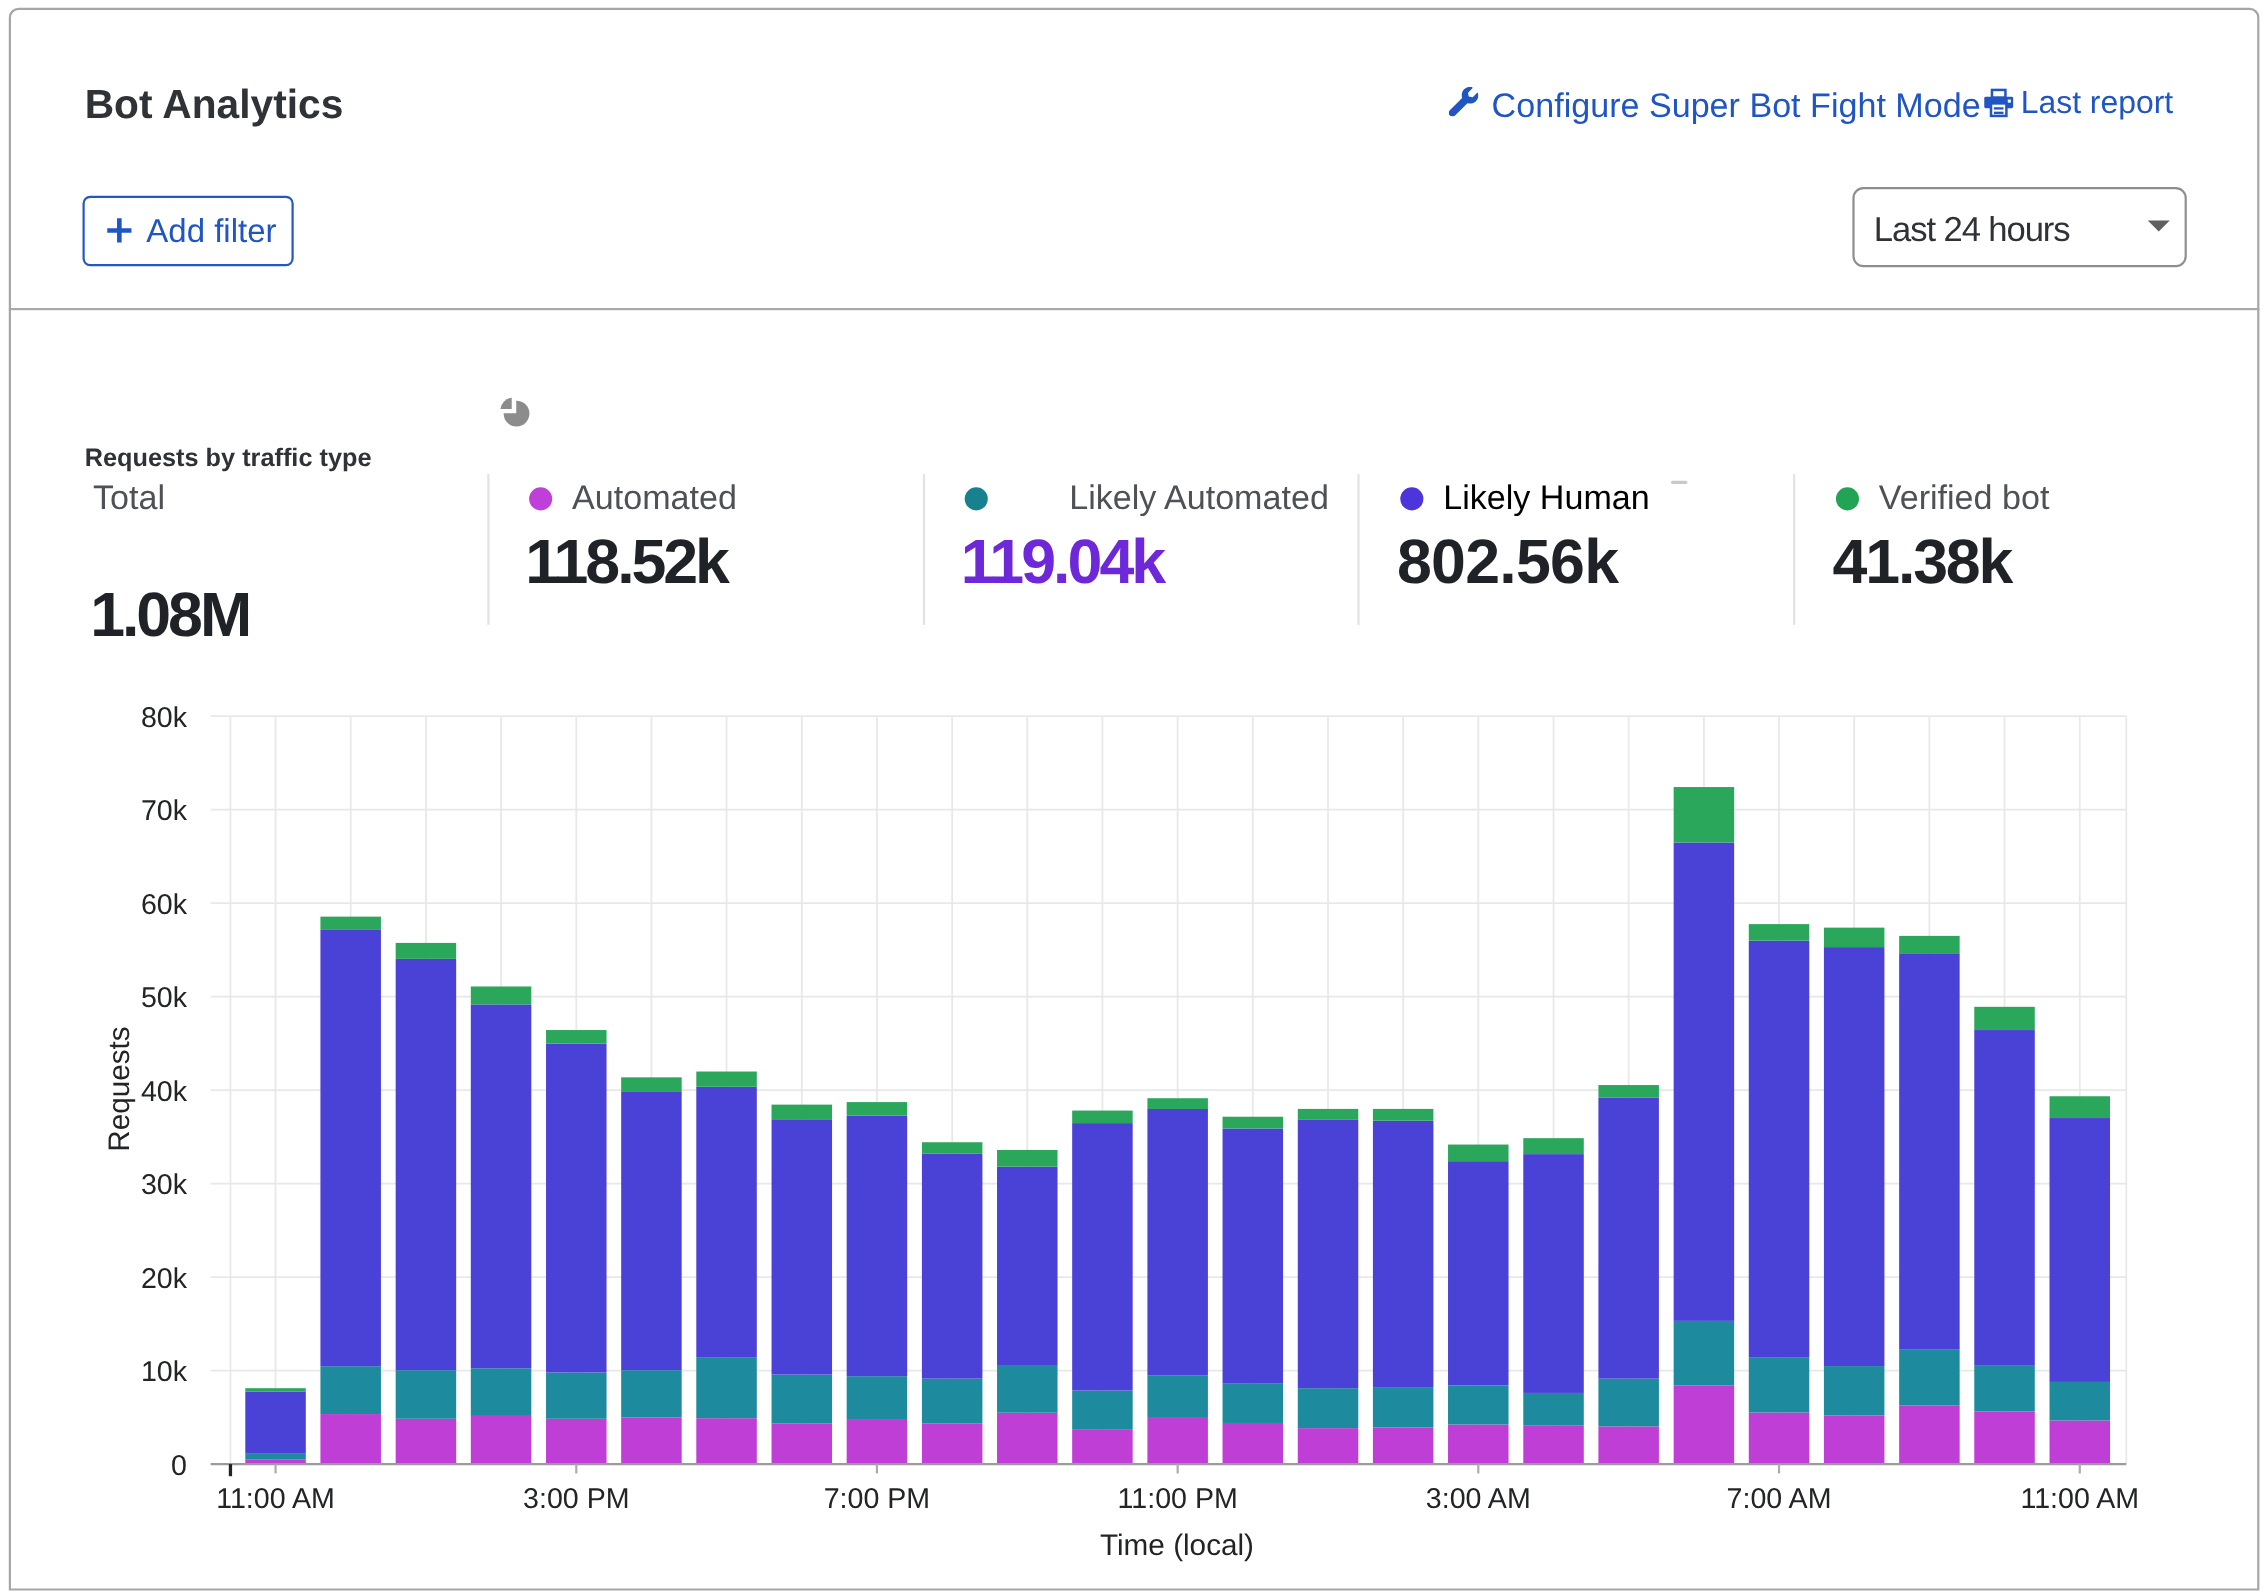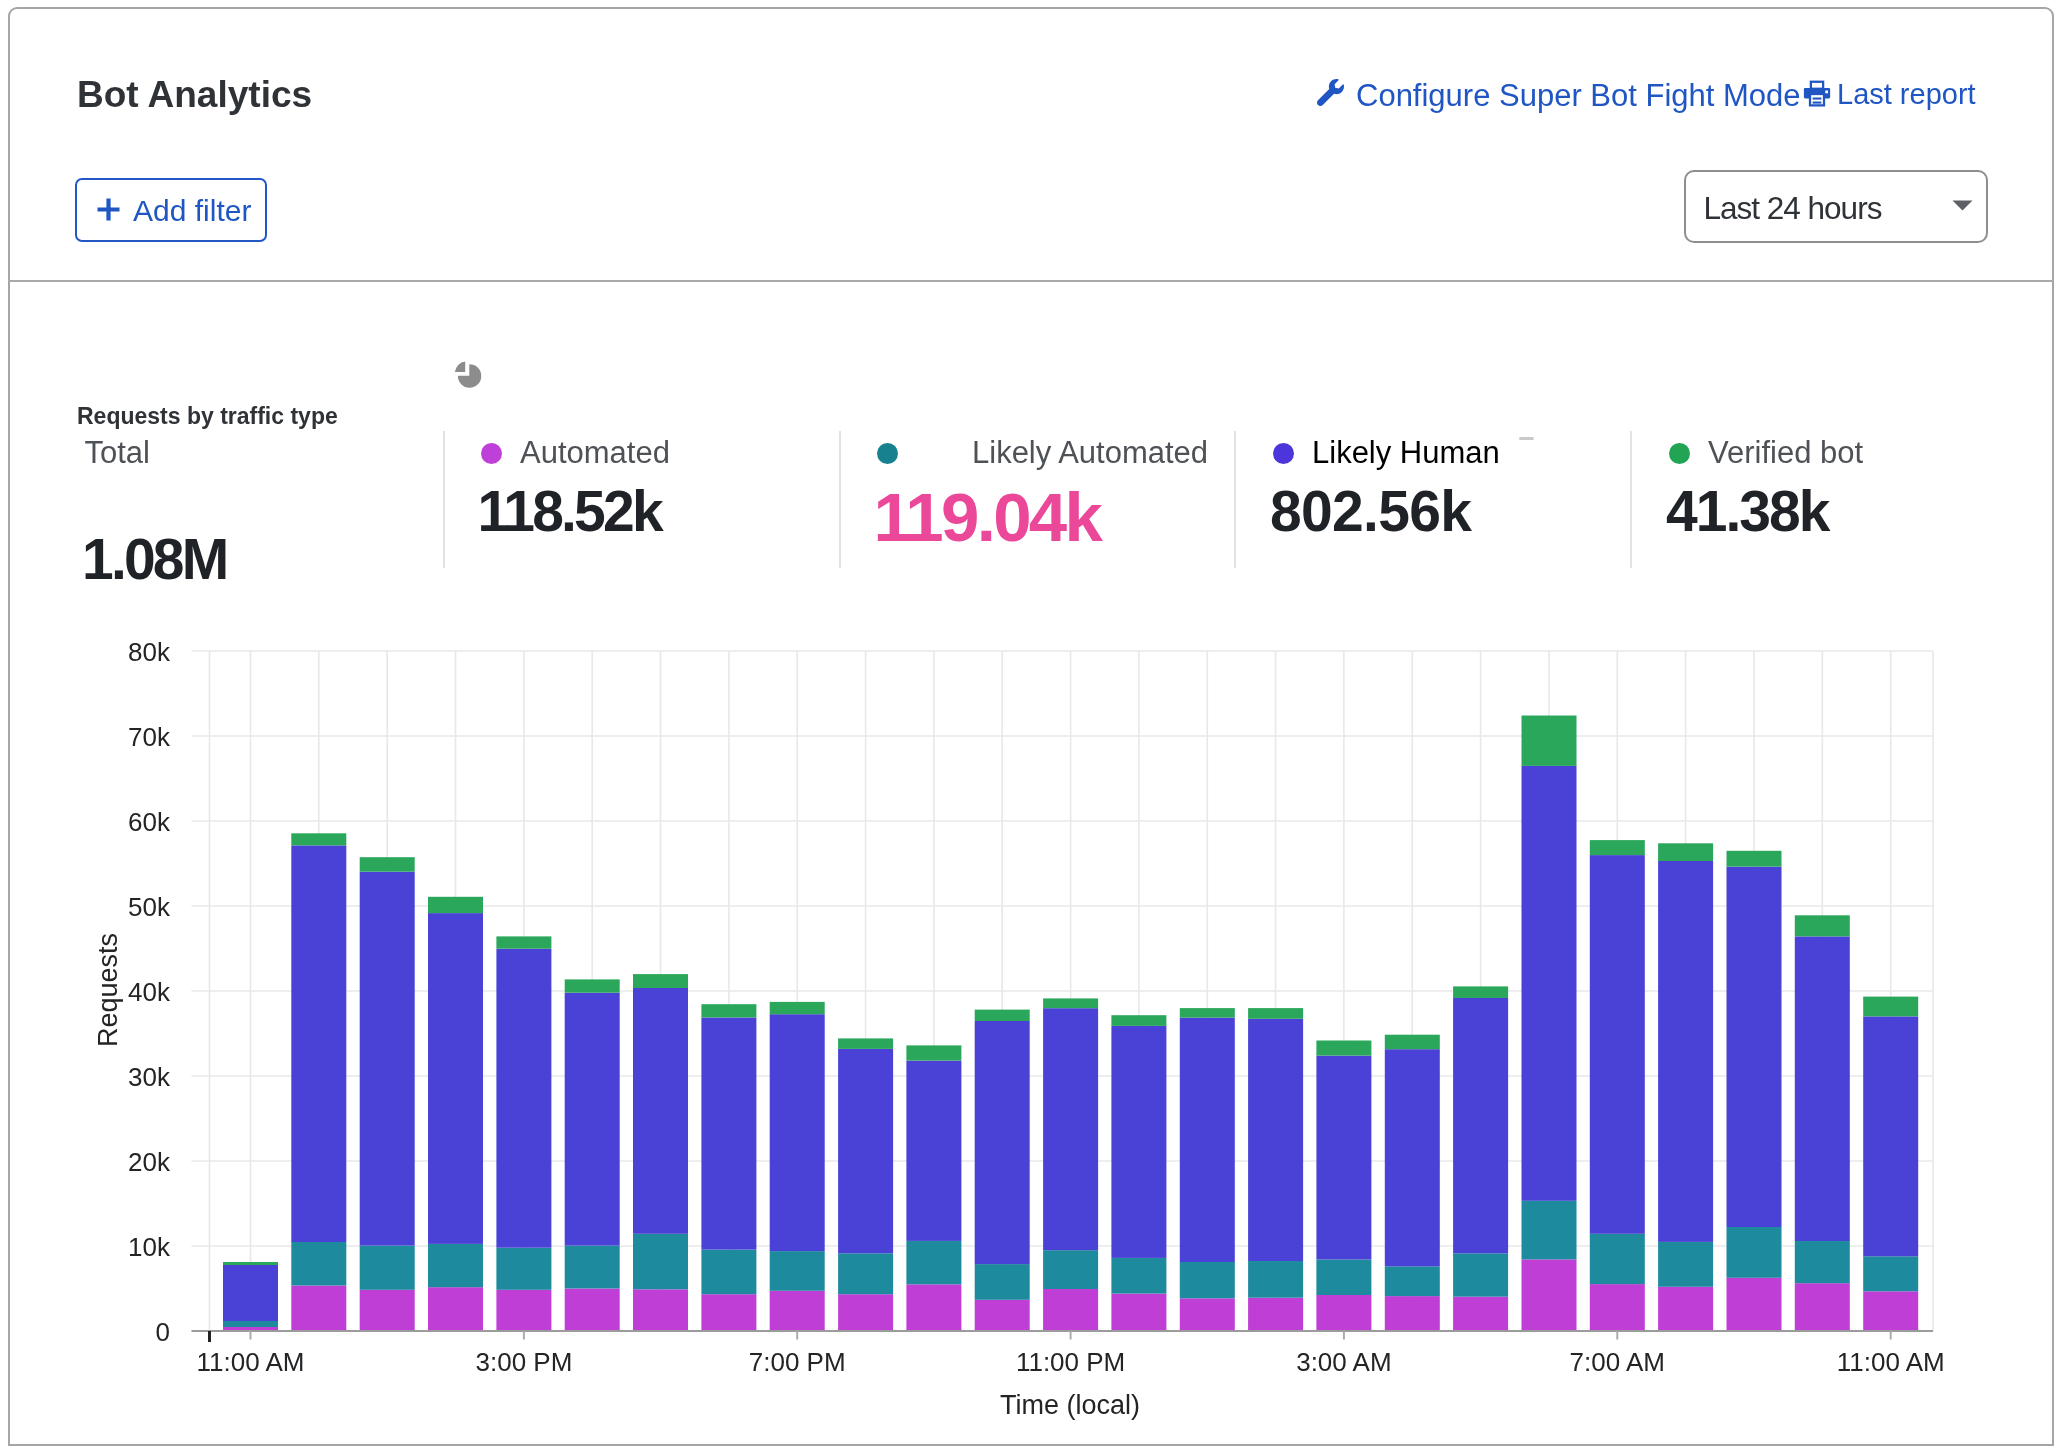--- a/index.html
+++ b/index.html
@@ -43,21 +43,21 @@
 <path fill="#8c8c8c" d="M17.3 6.3 A 11.7 11.7 0 1 1 5.9 17.7 L 17.3 17.7 Z"></path>
 </svg>
 
 <div style="position:absolute;left:84.5px;top:435px;font-size:31px;color:#4e5257;">Total</div>
 <div style="position:absolute;left:82.0px;top:478px;font-size:57px;font-weight:700;color:#1f2226;letter-spacing:-2.8px;margin-top:48px;">1.08M</div>
 <span style="position:absolute;left:481.0px;top:442.5px;width:21px;height:21px;border-radius:50%;background:#bf3fd9;"></span>
 <div style="position:absolute;left:520.0px;top:435px;font-size:31px;color:#4e5257;">Automated</div>
 <div style="position:absolute;left:477.5px;top:478px;font-size:57px;font-weight:700;color:#1f2226;letter-spacing:-2.8px;">118.52k</div>
 <span style="position:absolute;left:877.0px;top:442.5px;width:21px;height:21px;border-radius:50%;background:#17818f;"></span>
 <div style="position:absolute;left:972px;top:435px;font-size:31px;color:#4e5257;">Likely Automated</div>
-<div style="position:absolute;left:873.5px;top:478px;font-size:69px;font-weight:700;color:#ec4899;letter-spacing:-2.7px;">119.04k</div>
+<div style="position:absolute;left:873.5px;top:478px;font-size:57px;font-weight:700;color:#6d28d9;letter-spacing:-2.7px;">119.04k</div>
 <span style="position:absolute;left:1273.0px;top:442.5px;width:21px;height:21px;border-radius:50%;background:#4c35da;"></span>
 <div style="position:absolute;left:1312.0px;top:435px;font-size:31px;color:#000000;">Likely Human</div>
 <div style="position:absolute;left:1270.0px;top:478px;font-size:57px;font-weight:700;color:#1f2226;letter-spacing:-0.7px;">802.56k</div>
 <span style="position:absolute;left:1669.0px;top:442.5px;width:21px;height:21px;border-radius:50%;background:#21a453;"></span>
 <div style="position:absolute;left:1708.0px;top:435px;font-size:31px;color:#4e5257;">Verified bot</div>
 <div style="position:absolute;left:1666.0px;top:478px;font-size:57px;font-weight:700;color:#1f2226;letter-spacing:-2.0px;">41.38k</div>
 <div style="position:absolute;left:442.9px;top:431px;width:2px;height:137px;background:#e2e2e2;"></div>
 <div style="position:absolute;left:838.5px;top:431px;width:2px;height:137px;background:#e2e2e2;"></div>
 <div style="position:absolute;left:1234.1px;top:431px;width:2px;height:137px;background:#e2e2e2;"></div>
 <div style="position:absolute;left:1629.7px;top:431px;width:2px;height:137px;background:#e2e2e2;"></div>

